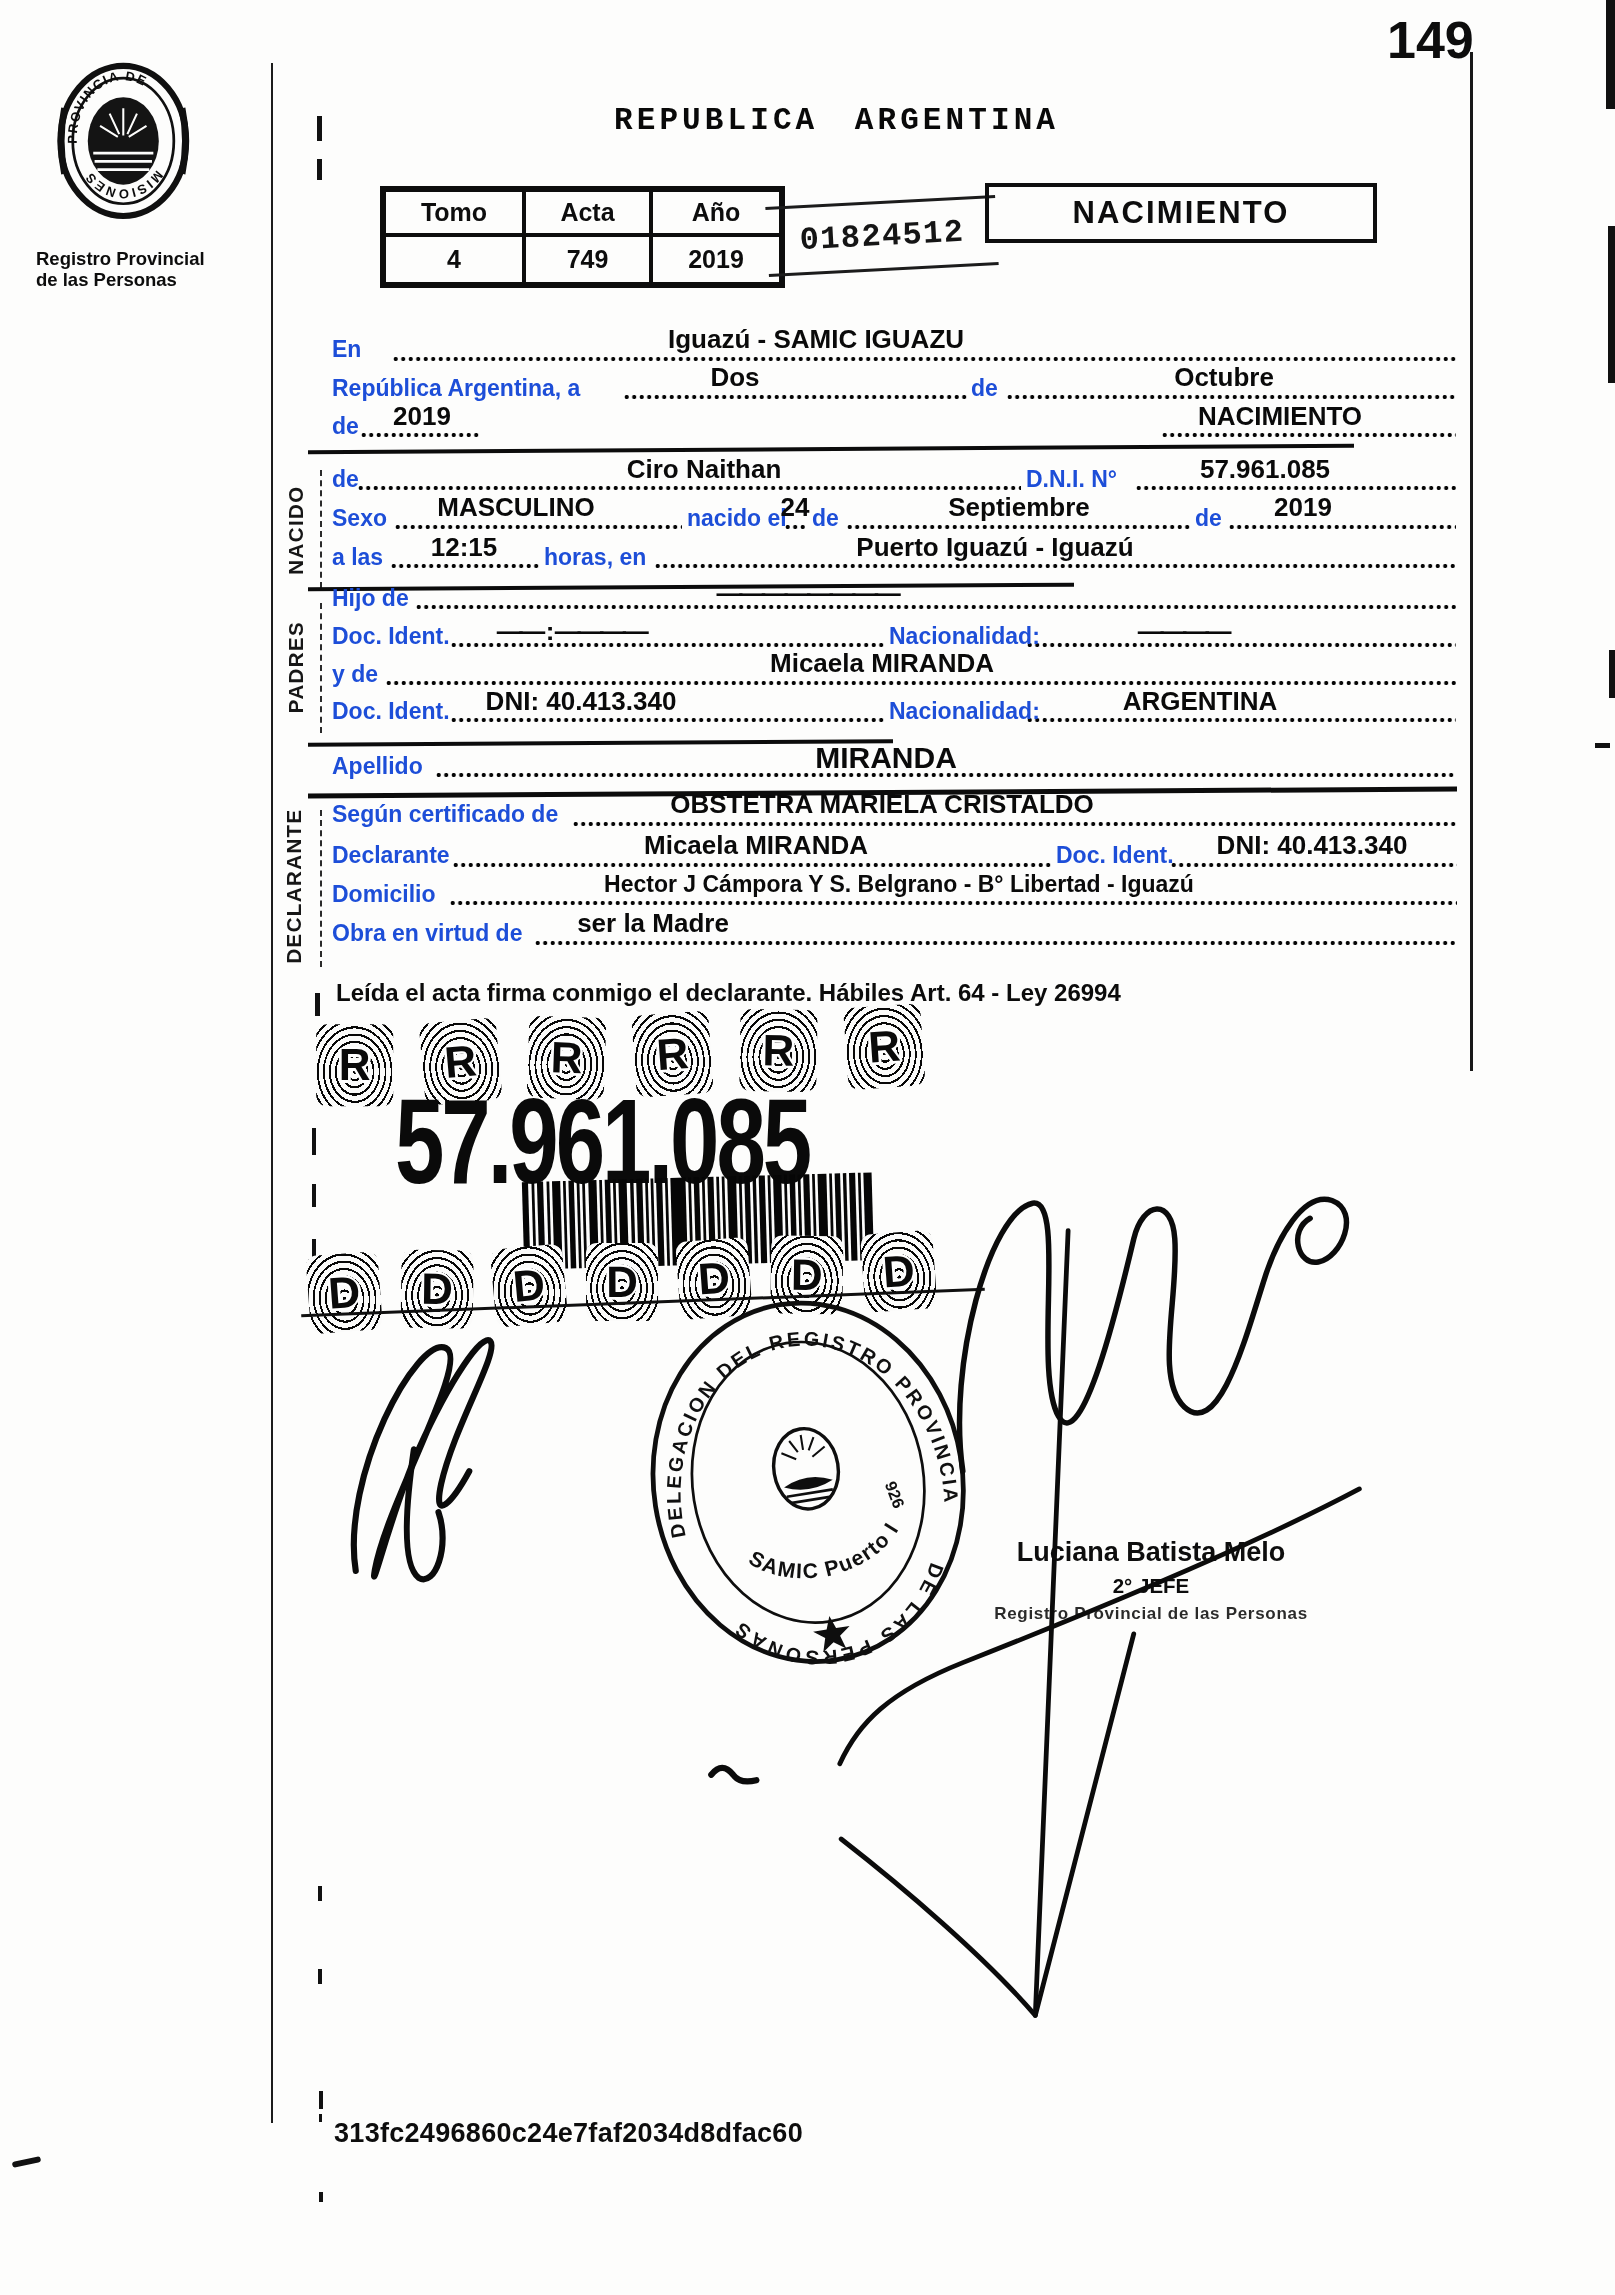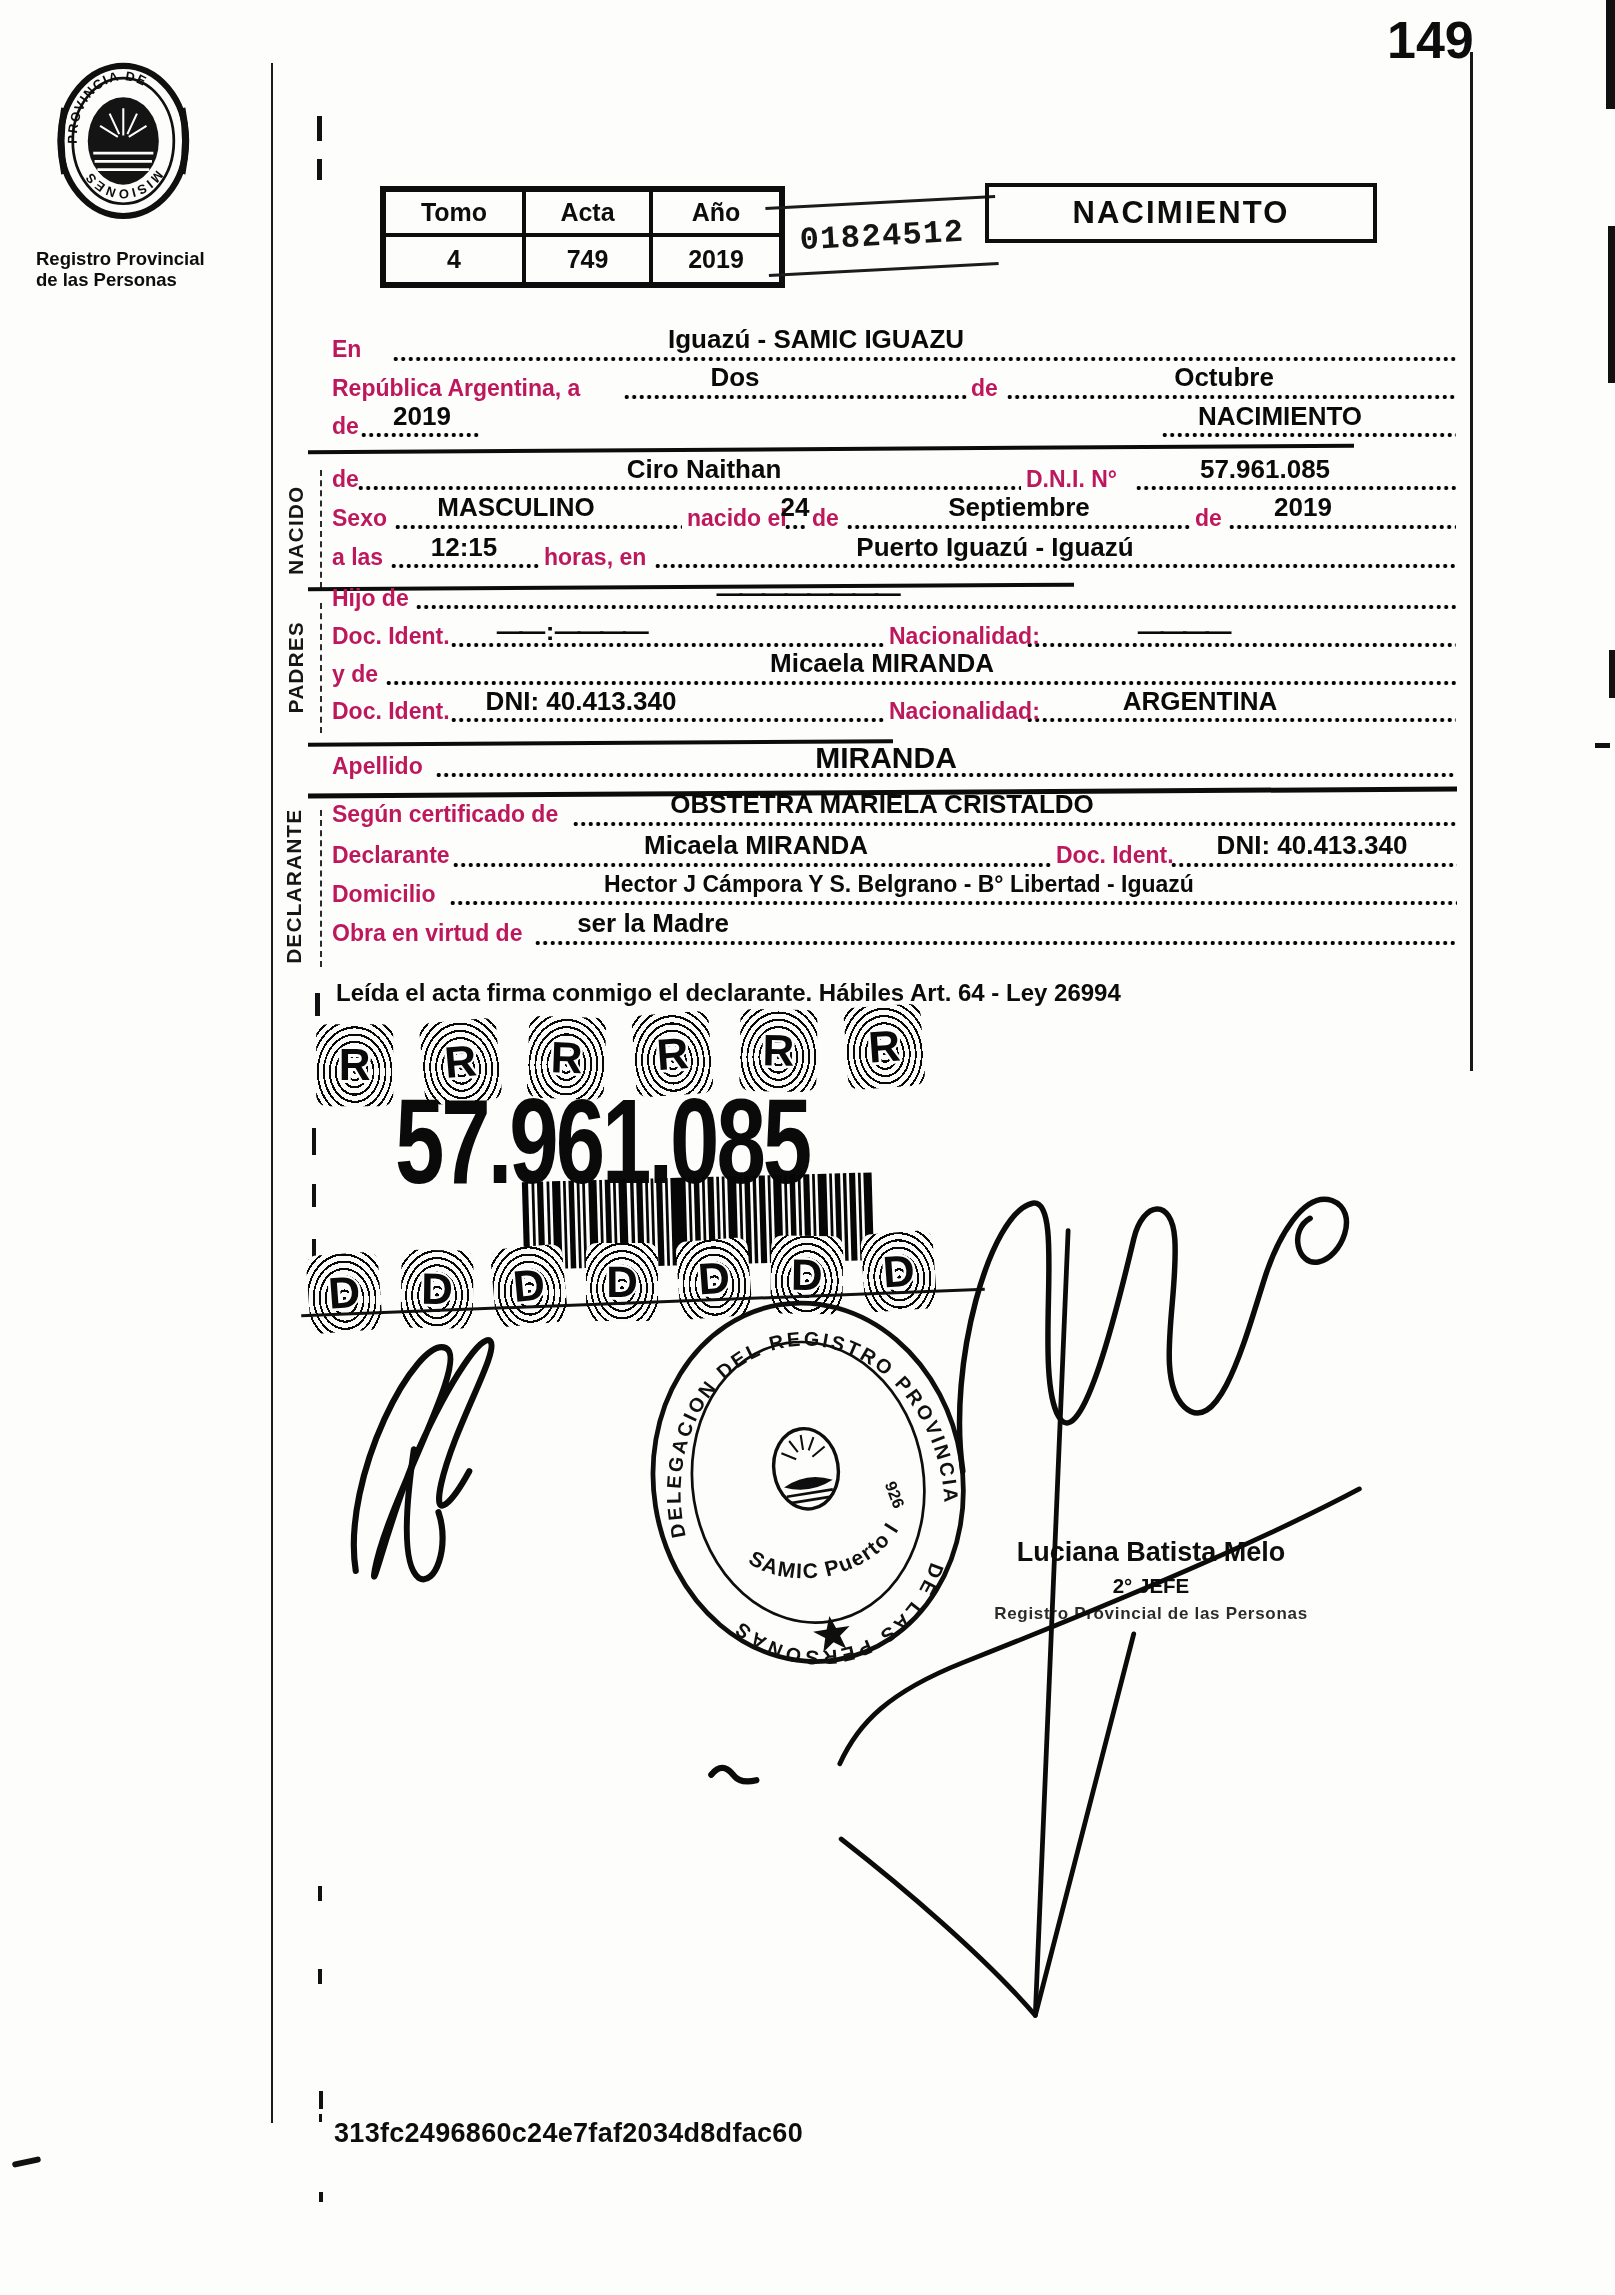--- a/index.html
+++ b/index.html
@@ -1,19 +1,19 @@
 <!DOCTYPE html>
 <html style="font-size:11px"><head>
 <meta charset="utf-8">
 <style>
   html,body{margin:0;padding:0;background:#888;}
   .page{position:relative;width:1616px;height:2295px;background:#fdfdfc;overflow:hidden;
         font-family:"Liberation Sans",sans-serif;color:#0d0d0d;}
   .abs{position:absolute;}
-  .lbl{position:absolute;font:600 23px "Liberation Sans",sans-serif;white-space:nowrap;color:#be185d;}
+  .lbl{position:absolute;font:600 23px "Liberation Sans",sans-serif;white-space:nowrap;color:#1d4ed8;}
   .val{position:absolute;font:700 26px "Liberation Sans",sans-serif;white-space:nowrap;color:#0a0a0a;
        transform:translateX(-50%);}
   .val.small{font-size:23px;}
   .dashval{letter-spacing:-3.4px;font-weight:700;}
   .leader{position:absolute;height:6.2px;
       background-image:radial-gradient(circle at 2.7px 3.1px,#050505 1.8px,rgba(0,0,0,0) 2.4px);
       background-size:7.5px 6.2px;background-repeat:repeat-x;}
   .divider{position:absolute;height:4.1px;background:#0c0c0c;transform:rotate(-0.35deg);}
   .sidelabel{position:absolute;font:700 20.5px "Liberation Sans",sans-serif;letter-spacing:1.4px;
       text-align:center;transform:rotate(-90deg);white-space:nowrap;color:#161616;}
@@ -96,20 +96,21 @@
     <text font-family="Liberation Sans,sans-serif" font-size="19" font-weight="700" fill="#0c0c0c" letter-spacing="3">
       <textPath href="#sealbot" startOffset="22">MISIONES</textPath>
     </text>
     <ellipse cx="100" cy="118" rx="52" ry="64" fill="#141414"></ellipse>
     <path d="M 100,70 v40 M 80,78 l 14,30 M 120,78 l -14,30 M 66,96 l 26,16 M 134,96 l -26,16" stroke="#fdfdfc" stroke-width="3" fill="none"></path>
     <path d="M 56,136 h 88 M 58,148 h 84 M 62,160 h 76" stroke="#fdfdfc" stroke-width="4"></path>
   </svg>
   <div class="caption" style="left:36px;top:248px;">Registro Provincial</div>
   <div class="caption" style="left:36px;top:269px;">de las Personas</div>
 
+  <div class="title">REPUBLICA ARGENTINA</div>
 
   <div class="regtable">
     <div>Tomo</div>
     <div>Acta</div>
     <div>Año</div>
     <div class="v">4</div>
     <div class="v">749</div>
     <div class="v">2019</div>
   </div>
 

